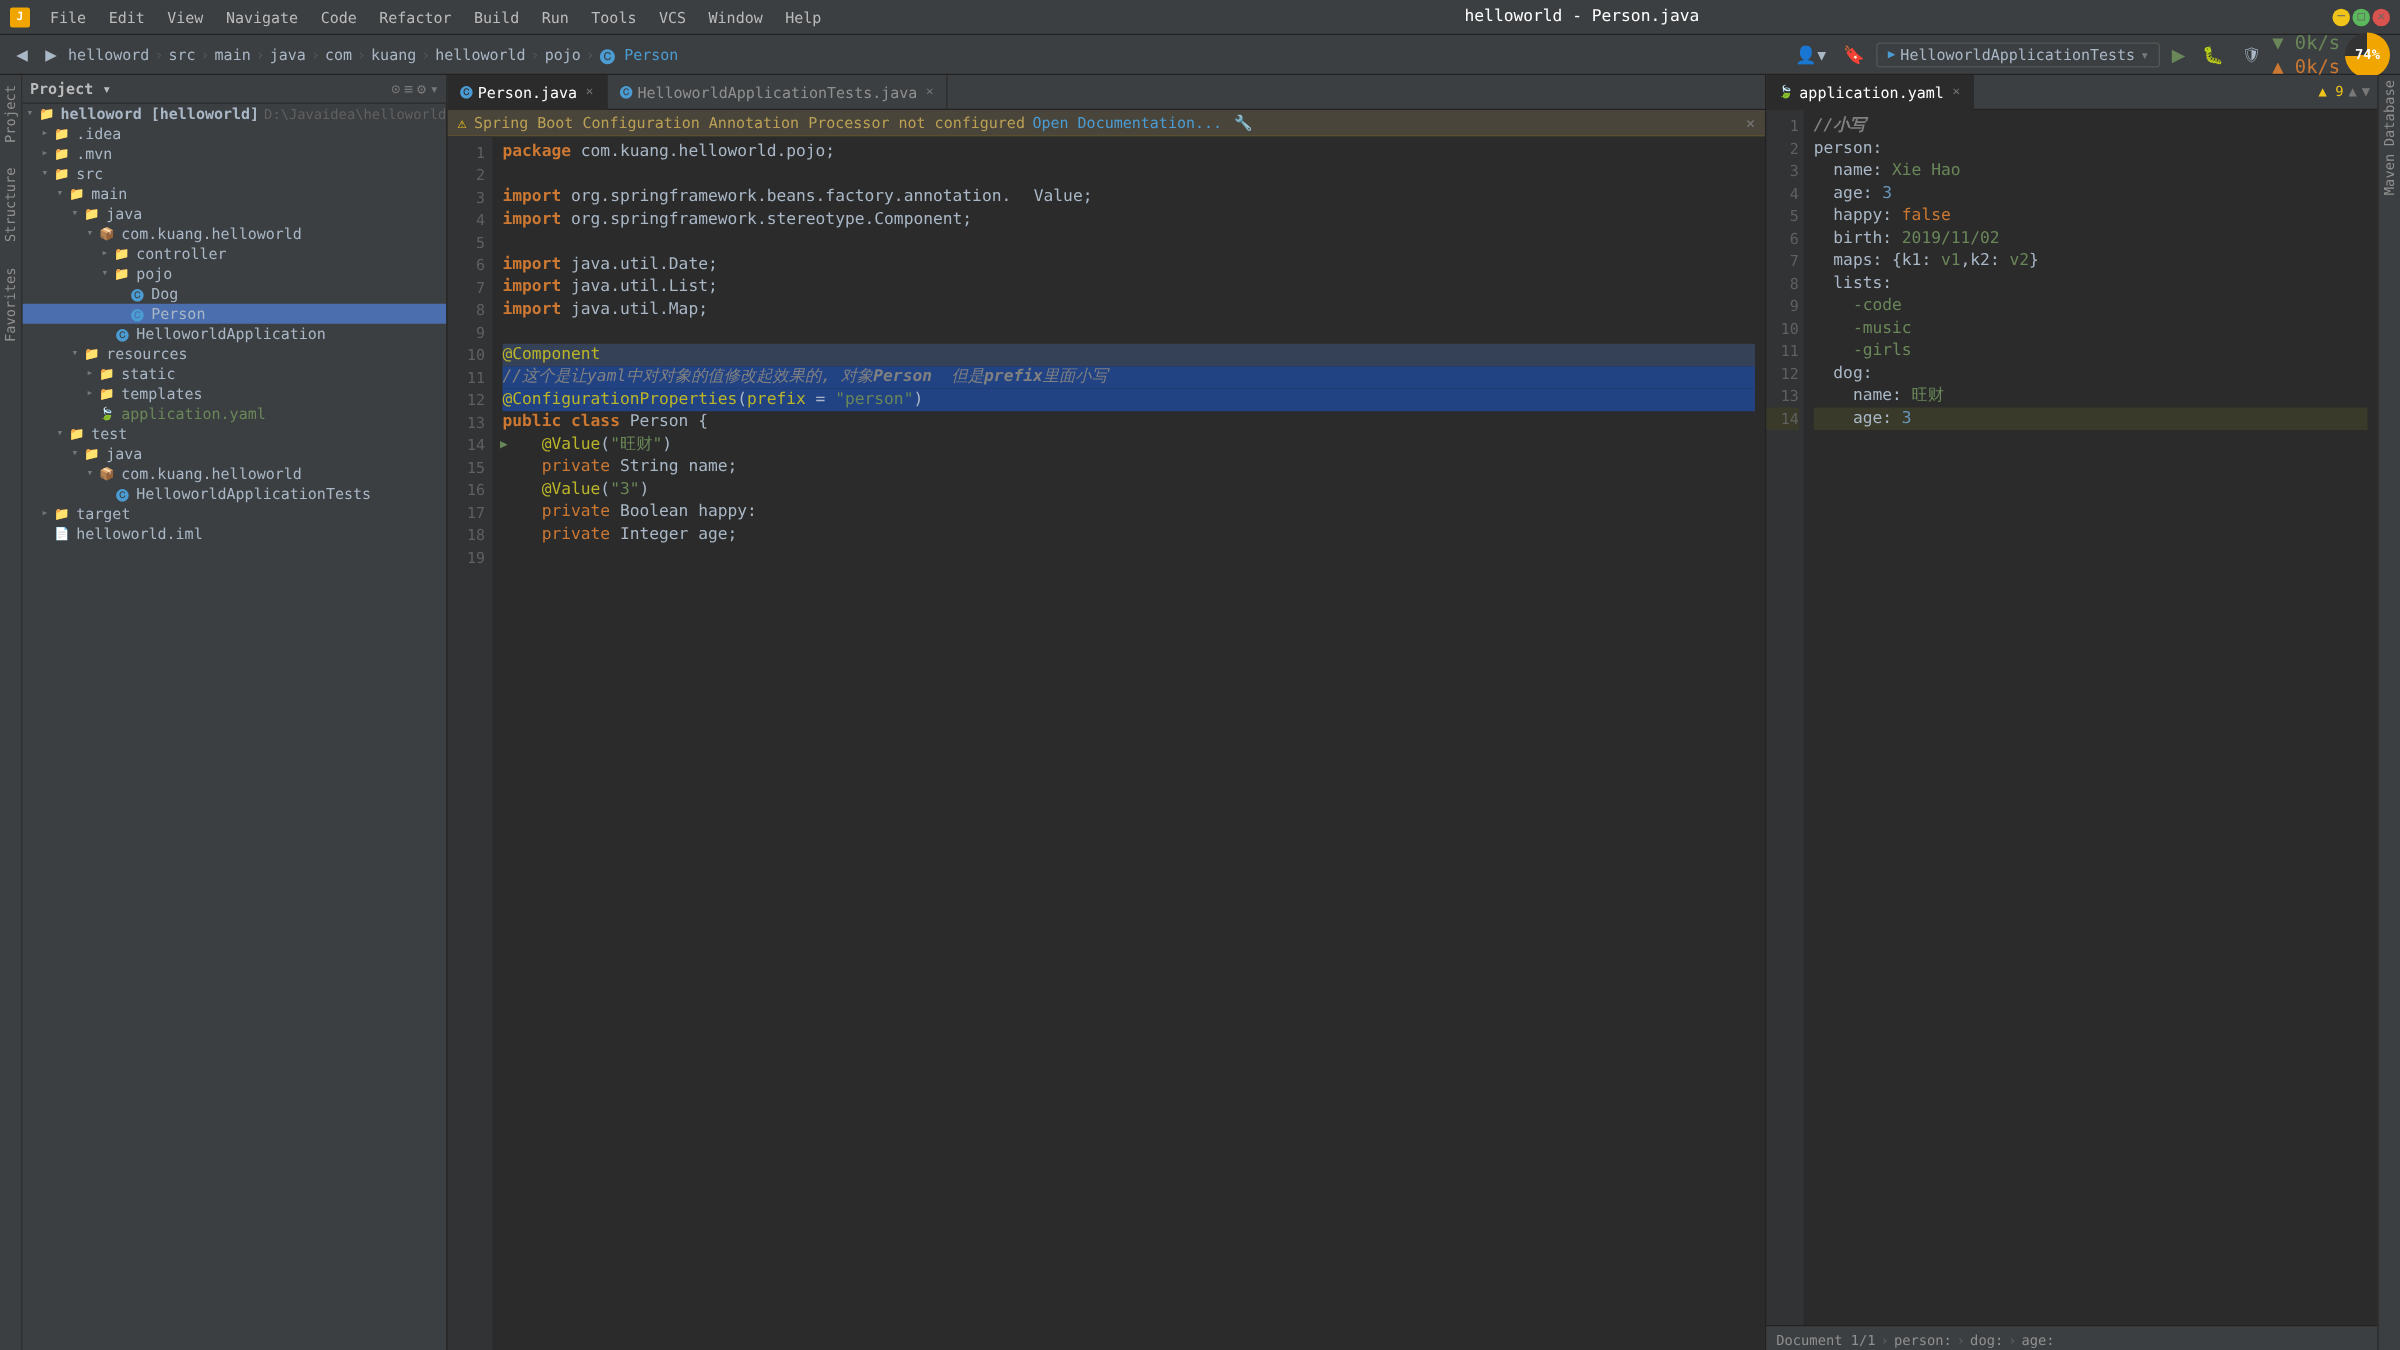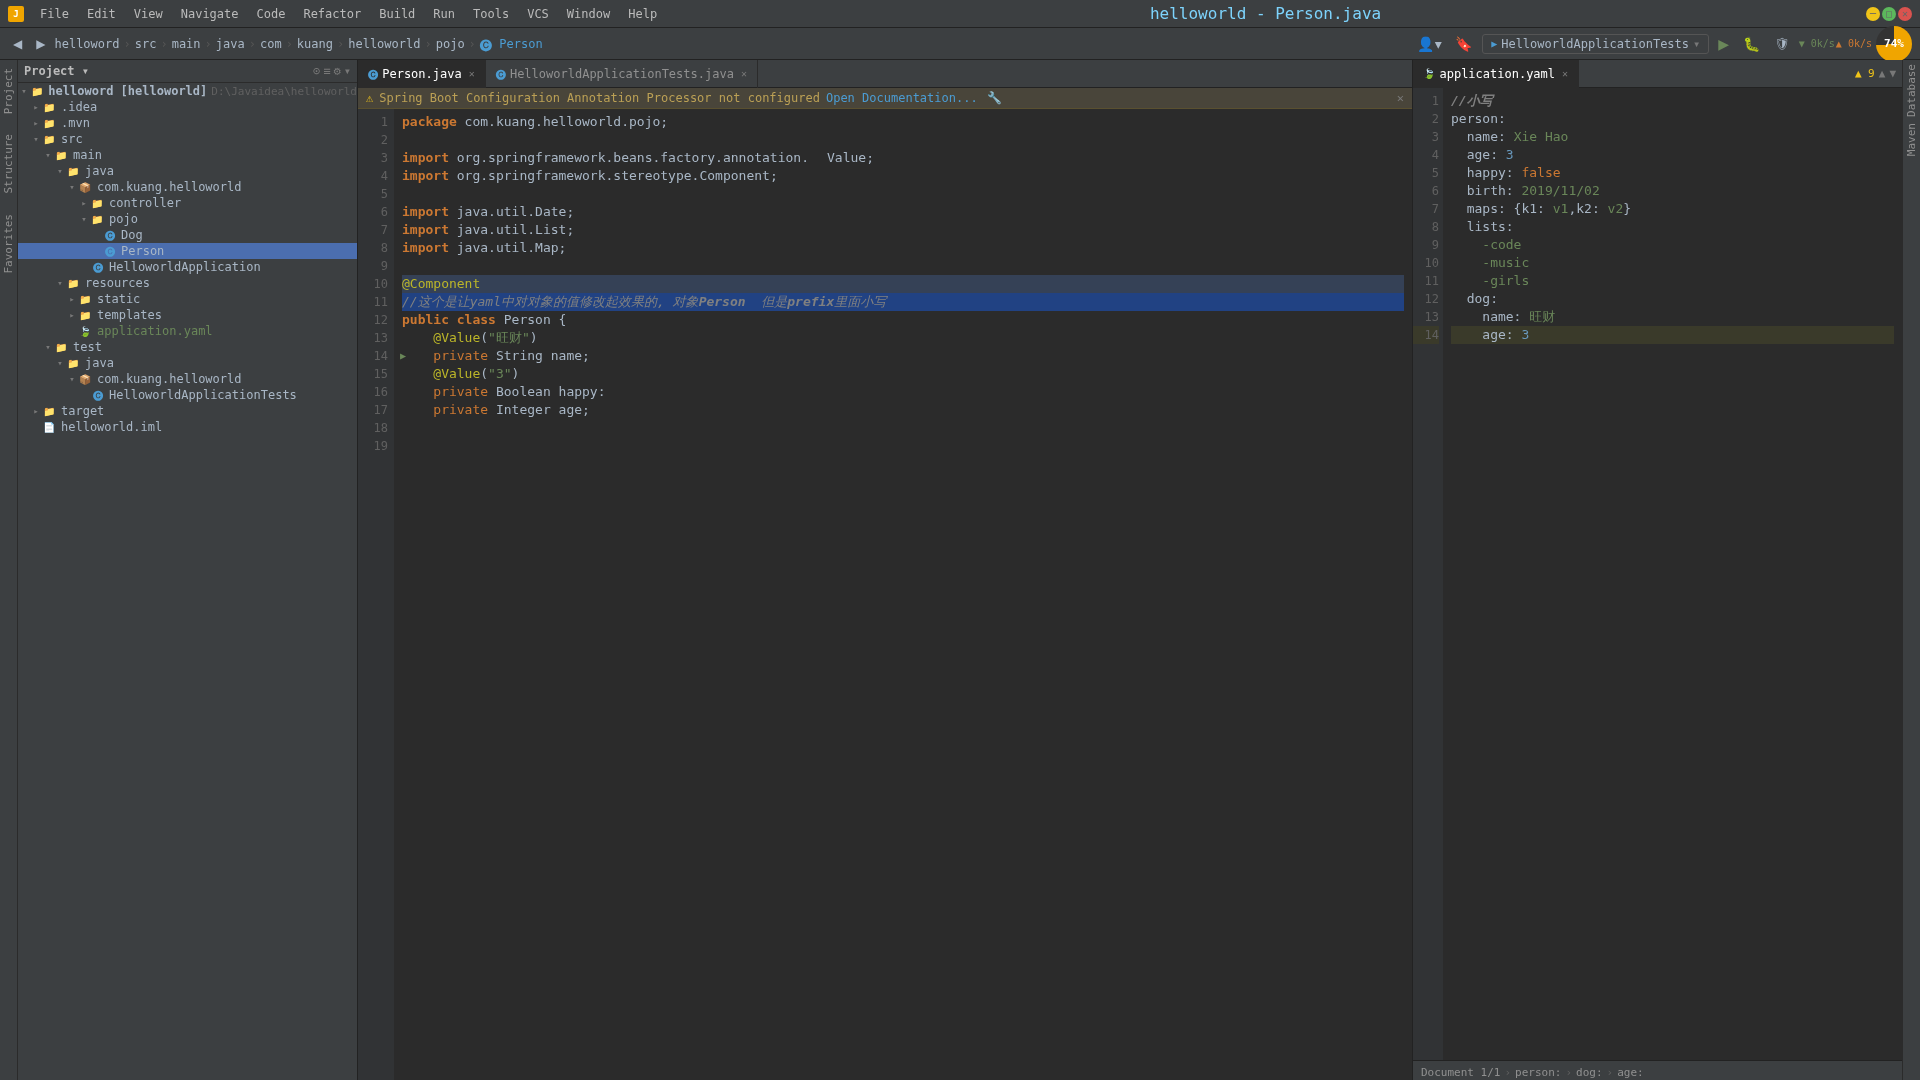--- a/index.html
+++ b/index.html
@@ -3,21 +3,21 @@
   <meta charset="utf-8">
   <style>
     * { margin: 0; padding: 0; box-sizing: border-box; }
     body { font-family: 'Consolas', 'Monaco', monospace; font-size: 12px; background: #2b2b2b; color: #a9b7c6; width: 1920px; height: 1080px; overflow: hidden; }
 
     
     #title-bar { background: #3c3f41; height: 28px; display: flex; align-items: center; justify-content: space-between; padding: 0 8px; border-bottom: 1px solid #222; }
     #title-bar .menu-items { display: flex; gap: 2px; align-items: center; }
     #title-bar .menu-item { padding: 2px 8px; font-size: 12px; color: #bbbbbb; cursor: pointer; }
     #title-bar .app-icon { width: 16px; height: 16px; background: #f0a500; border-radius: 2px; margin-right: 6px; display: inline-flex; align-items: center; justify-content: center; font-size: 9px; color: white; font-weight: bold; }
-    #title-bar .title-center { color: #7dd3fc; font-size: 16px; }
+    #title-bar .title-center { color: #ffffff; font-size: 13px; }
     #title-bar .window-controls { display: flex; gap: 2px; }
     #title-bar .win-btn { width: 14px; height: 14px; border-radius: 50%; display: flex; align-items: center; justify-content: center; font-size: 10px; color: #666; cursor: pointer; }
     #title-bar .win-min { background: #f0c419; }
     #title-bar .win-max { background: #5cb85c; }
     #title-bar .win-close { background: #d9534f; }
 
     
     #main-layout { display: flex; height: calc(1080px - 28px - 28px); }
 
     
@@ -171,21 +171,21 @@
   <div id="run-config">
     <span style="color:#4b9cd3;font-size:10px;">▶</span>
     <span>HelloworldApplicationTests</span>
     <span style="color:#787878;">▾</span>
   </div>
   <button class="toolbar-btn" style="color:#6a8759;font-size:14px;">▶</button>
   <button class="toolbar-btn" style="color:#cc7832;font-size:14px;">🐛</button>
   <button class="toolbar-btn" style="font-size:12px;">🛡</button>
 
   <div id="cpu-indicator">
-    <div style="display:flex;flex-direction:row;align-items:flex-end;font-size:10px;gap:1px;">
+    <div style="display:flex;flex-direction:column;align-items:flex-end;font-size:15px;gap:1px;">
       <span style="color:#6a8759;">▼ <span>0k/s</span></span>
       <span style="color:#cc7832;">▲ <span>0k/s</span></span>
     </div>
     <div class="cpu-circle">74%</div>
   </div>
 </div>
 
 <div id="main-layout">
 
   <div id="left-labels">
@@ -421,20 +421,21 @@
           <div class="code-line"><span class="kw">import</span> org.springframework.beans.factory.annotation.<span style="color:#a9b7c6;margin-left:18px;">Value</span>;</div>
           <div class="code-line"><span class="kw">import</span> org.springframework.stereotype.<span style="color:#a9b7c6;">Component</span>;</div>
           <div class="code-line">&nbsp;</div>
           <div class="code-line"><span class="kw">import</span> java.util.<span style="color:#a9b7c6;">Date</span>;</div>
           <div class="code-line"><span class="kw">import</span> java.util.<span style="color:#a9b7c6;">List</span>;</div>
           <div class="code-line"><span class="kw">import</span> java.util.<span style="color:#a9b7c6;">Map</span>;</div>
           <div class="code-line">&nbsp;</div>
 
           <div class="code-line" style="background:#4b6eaf55;"><span class="ann">@Component</span></div>
           <div class="code-line autocomplete-bg"><span class="cmt">//这个是让yaml中对对象的值修改起效果的, 对象</span><span style="color:#808080;font-style:italic;font-weight:bold;">Person</span><span class="cmt">  但是</span><span style="color:#808080;font-style:italic;font-weight:bold;">prefix</span><span class="cmt">里面小写</span></div>
+          <div class="code-line autocomplete-bg"><span class="ann">@ConfigurationProperties</span><span style="color:#a9b7c6;">(</span><span class="ann">prefix</span><span style="color:#a9b7c6;"> = </span><span class="str">"person"</span><span style="color:#a9b7c6;">)</span></div>
           <div class="code-line"><span class="kw">public</span> <span class="kw">class</span> <span style="color:#a9b7c6;">Person</span> {</div>
           <div class="code-line">    <span class="ann">@Value</span>(<span class="str">"旺财"</span>)</div>
           <div class="code-line">    <span class="kw2">private</span> <span style="color:#a9b7c6;">String</span> name;</div>
           <div class="code-line">    <span class="ann">@Value</span>(<span class="str">"3"</span>)</div>
           <div class="code-line">    <span class="kw2">private</span> <span style="color:#a9b7c6;">Boolean</span> happy:</div>
           <div class="code-line">    <span class="kw2">private</span> <span style="color:#a9b7c6;">Integer</span> age;</div>
         </div>
       </div>
     </div>
   </div>

